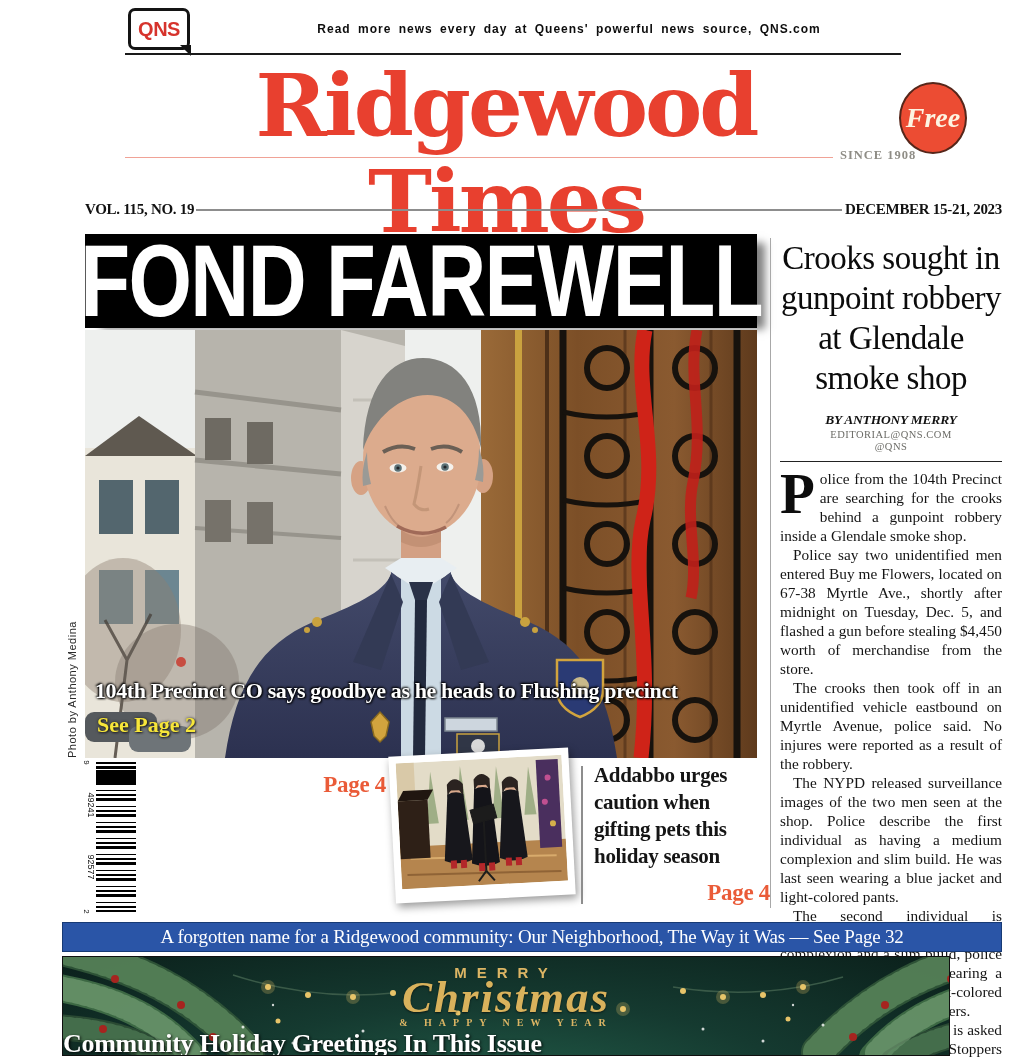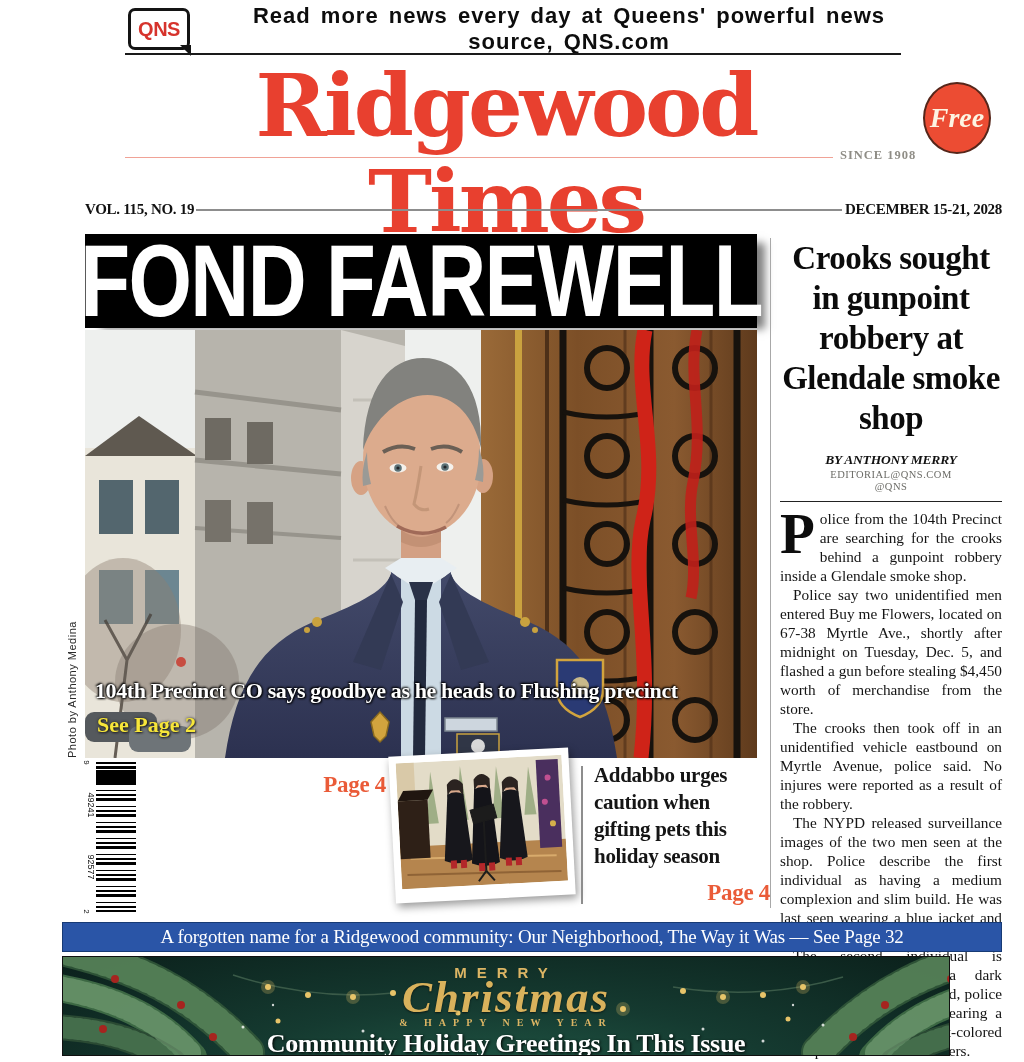--- a/index.html
+++ b/index.html
@@ -6,30 +6,30 @@
   .page{position:relative;width:1024px;height:1062px;background:#fff;overflow:hidden;
         font-family:"Liberation Serif",serif;color:#111;}
 
   
   .top-banner{position:absolute;left:128px;top:8px;width:772px;height:42px;display:flex;align-items:center;gap:48px;}
   .qns-logo{position:relative;width:56px;height:36px;border:3px solid #141414;border-radius:7px;
             background:#fff;display:flex;align-items:center;justify-content:center;flex:0 0 auto;}
   .qns-logo span{font-family:"Liberation Sans",sans-serif;font-weight:bold;font-size:20px;color:#d6332c;letter-spacing:-.5px;}
   .qns-tail{position:absolute;right:-4px;bottom:-9px;width:0;height:0;border-left:11px solid transparent;border-top:11px solid #141414;}
   .top-banner-text{flex:1;text-align:center;font-family:"Liberation Sans",sans-serif;font-weight:bold;
-                   font-size:22px;letter-spacing:1px;color:#0d0d0d;word-spacing:3px;}
+                   font-size:12px;letter-spacing:1px;color:#0d0d0d;word-spacing:3px;}
   .top-rule{position:absolute;left:125px;top:53px;width:776px;height:2px;background:#1a1a1a;}
 
   
   .masthead-title{position:absolute;left:122px;top:58px;width:768px;text-align:center;
       font-family:"DejaVu Serif",serif;font-weight:bold;font-size:86px;line-height:96px;
       color:#e8402f;letter-spacing:-3px;}
   .free-badge{position:absolute;left:899px;top:82px;width:64px;height:68px;border-radius:50%;
       background:#ec4c33;border:2px solid #56261a;display:flex;align-items:center;justify-content:center;
-      font-style:italic;font-weight:bold;font-size:28px;color:#fdf4e2;margin-left:24px;}
+      font-style:italic;font-weight:bold;font-size:28px;color:#fdf4e2;}
   .masthead-rule{position:absolute;left:125px;top:157px;width:708px;height:1px;background:#f0a296;}
   .since-label{position:absolute;left:840px;top:148px;font-weight:bold;font-size:12.5px;
       letter-spacing:1px;color:#8f8d86;}
   .tagline{position:absolute;left:125px;top:165px;width:765px;text-align:center;
       font-family:"Liberation Sans",sans-serif;font-weight:bold;font-size:27px;color:#101010;letter-spacing:-.3px;}
 
   
   .vol-label{position:absolute;left:85px;top:201px;font-weight:bold;font-size:15px;letter-spacing:-.3px;}
   .issue-rule{position:absolute;left:196px;top:209px;width:646px;height:2px;background:#8d8d8d;}
   .date-label{position:absolute;right:22px;top:201px;font-weight:bold;font-size:15px;letter-spacing:-.3px;}
@@ -45,21 +45,21 @@
   .photo-caption{position:absolute;left:10px;top:444px;width:660px;font-weight:bold;font-size:22px;
       letter-spacing:-.4px;color:#fff;text-shadow:0 0 3px #000,1px 1px 2px #000,-1px -1px 2px #000;white-space:nowrap;}
   .see-page{position:absolute;left:12px;top:478px;font-weight:bold;font-size:22px;color:#f7e63a;
       text-shadow:0 0 3px #222,1px 1px 2px #222;}
   .photo-credit{position:absolute;left:66px;top:758px;width:150px;transform:rotate(-90deg);transform-origin:0 0;
       font-family:"Liberation Sans",sans-serif;font-size:11px;color:#2a2a2a;letter-spacing:.5px;}
 
   
   .main-divider{position:absolute;left:770px;top:238px;width:1px;height:670px;background:#a8a8a8;}
   .right-col{position:absolute;left:780px;top:238px;width:222px;}
-  .story-headline{margin:0;text-align:center;font-weight:bold;font-size:33px;line-height:40px;
+  .story-headline{margin:0;text-align:center;font-weight:normal;font-size:33px;line-height:40px;
       letter-spacing:-.5px;color:#0b0b0b;}
   .byline-block{margin-top:14px;text-align:center;}
   .byline{font-weight:bold;font-style:italic;font-size:13.5px;letter-spacing:-.2px;}
   .byline-email,.byline-social{font-size:10.5px;color:#6b6b66;letter-spacing:.5px;margin-top:1px;}
   .story-rule{margin-top:9px;border-top:1.5px solid #222;}
   .article{margin-top:7px;font-size:15.3px;line-height:19px;text-align:justify;color:#141414;}
   .article p{margin:0;text-indent:13px;}
   .article p.first{text-indent:0;}
   .dropcap{float:left;font-weight:bold;font-size:57px;line-height:46px;padding:2px 5px 0 0;color:#0d0d0d;}
 
@@ -91,21 +91,21 @@
       box-sizing:border-box;overflow:hidden;
       background:radial-gradient(ellipse at 50% 130%,#215a47 0%,#153a30 45%,#0b201b 100%);}
   .holiday-banner svg{position:absolute;left:0;top:0;}
   .hb-merry{position:absolute;left:0;top:7px;width:100%;text-align:center;
       font-family:"Liberation Sans",sans-serif;font-weight:bold;font-size:15px;letter-spacing:10px;color:#dcb564;}
   .hb-christmas{position:absolute;left:0;top:14px;width:100%;text-align:center;
       font-family:Liberation Serif, serif;font-style:italic;font-weight:bold;font-size:45px;color:#d9b25c;
       text-shadow:0 1px 2px rgba(0,0,0,.6);letter-spacing:2px;}
   .hb-hny{position:absolute;left:0;top:60px;width:100%;text-align:center;
       font-family:Liberation Serif, serif;font-weight:bold;font-size:10px;letter-spacing:7px;color:#dcb564;}
-  .hb-community{position:absolute;left:0;top:72px;width:100%;text-align:center;
+  .hb-community{position:absolute;left:0;top:72px;width:100%;
       font-weight:bold;font-size:26px;color:#fff;text-shadow:1px 1px 3px #000;letter-spacing:-.3px;}
 </style>
 </head>
 <body>
 
 <div class="page">
 
   <div class="top-banner">
     <div class="qns-logo">
       <span>QNS</span>
@@ -115,21 +115,21 @@
   </div>
   <div class="top-rule"></div>
 
   <div class="masthead-title">Ridgewood Times</div>
   <div class="free-badge">Free</div>
   <div class="masthead-rule"></div>
   <div class="since-label">SINCE 1908</div>
 
   <div class="vol-label">VOL. 115, NO. 19</div>
   <div class="issue-rule"></div>
-  <div class="date-label">DECEMBER 15-21, 2028</div>
+  <div class="date-label">DECEMBER 15-21, 2023</div>
 
   <div class="photo-block">
     <div class="headline-box">
       <span>FOND FAREWELL</span>
     </div>
     <div class="lead-photo">
       <svg width="672" height="428" viewBox="0 0 672 428" preserveAspectRatio="none">
         <defs>
           <linearGradient id="wood" x1="0" y1="0" x2="1" y2="0">
             <stop offset="0" stop-color="#9a6a38"></stop>

